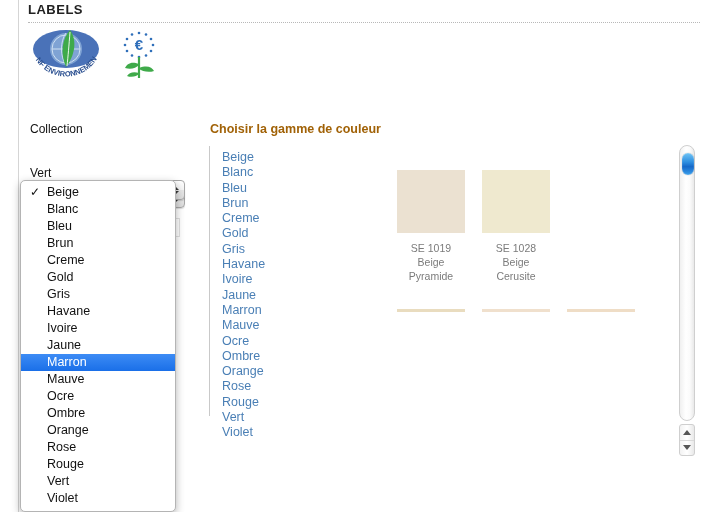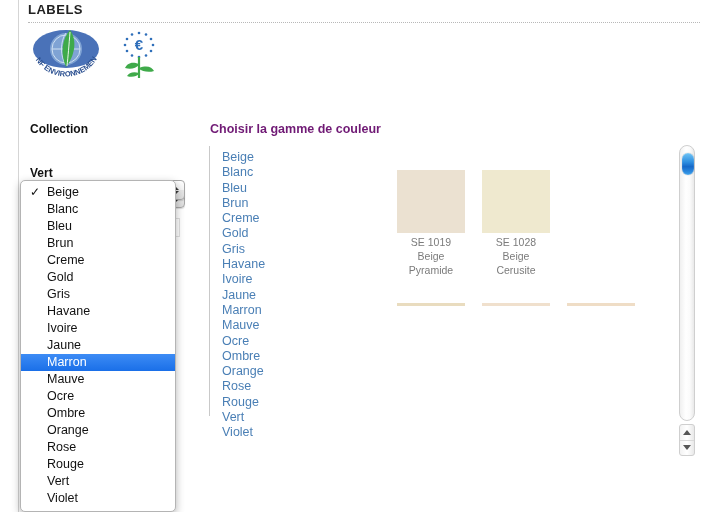--- a/index.html
+++ b/index.html
@@ -39,21 +39,21 @@
   .logo-eu { width: 42px; height: 52px; }
 
   
   .info-line {
     position: absolute; left: 28px; top: 93px;
     font-size: 12.5px; color: #1a1a1a; white-space: nowrap;
   }
 
   
   .lbl {
-    position: absolute; font-size: 12px; font-weight: bold; color: #111;
+    position: absolute; font-size: 12px; font-weight: normal; color: #111;
   }
   .lbl-collection { left: 30px; top: 122px; }
   .lbl-gamme { left: 30px; top: 166px; }
 
   .mac-select {
     position: absolute;
     width: 155px; height: 20px;
     border: 1px solid #a7a7a7;
     border-radius: 4px;
     background: linear-gradient(to bottom,#ffffff 0%,#f4f4f4 48%,#e6e6e6 52%,#dcdcdc 100%);
@@ -120,21 +120,21 @@
     font-size: 12px; color: #111;
   }
   .popup-item.selected {
     background: linear-gradient(to bottom,#3d8cf5 0%,#1a6fe8 100%);
     color: #ffffff;
   }
 
   
   .col-title {
     position: absolute; left: 210px; top: 122px;
-    font-size: 12.5px; font-weight: bold; color: #701a75;
+    font-size: 12.5px; font-weight: bold; color: #a16207;
     white-space: nowrap;
   }
   .divider-v {
     position: absolute; left: 209px; top: 146px; width: 1px; height: 270px;
     background: #c9c9c9;
   }
   .gamme-links {
     position: absolute; left: 222px; top: 150px;
     width: 80px;
   }
@@ -158,21 +158,21 @@
     width: 68px; height: 63px;
     border: 0;
   }
   .swatch-code, .swatch-name {
     font-size: 10.5px;
     color: #7b7b7b;
     text-align: center;
     line-height: 14px;
     white-space: pre-line;
   }
-  .swatch-code { margin-top: 2px; }
+  .swatch-code { margin-top: 8px; }
   .row-gap { height: 13px; }
   .swatch-chip.clipped { height: 3px; }
 
   
   .scrollbar {
     position: absolute; right: 9px; top: 145px;
     width: 16px; height: 310px;
   }
   .sb-track {
     position: absolute; top: 0; left: 0; width: 16px; height: 276px;

